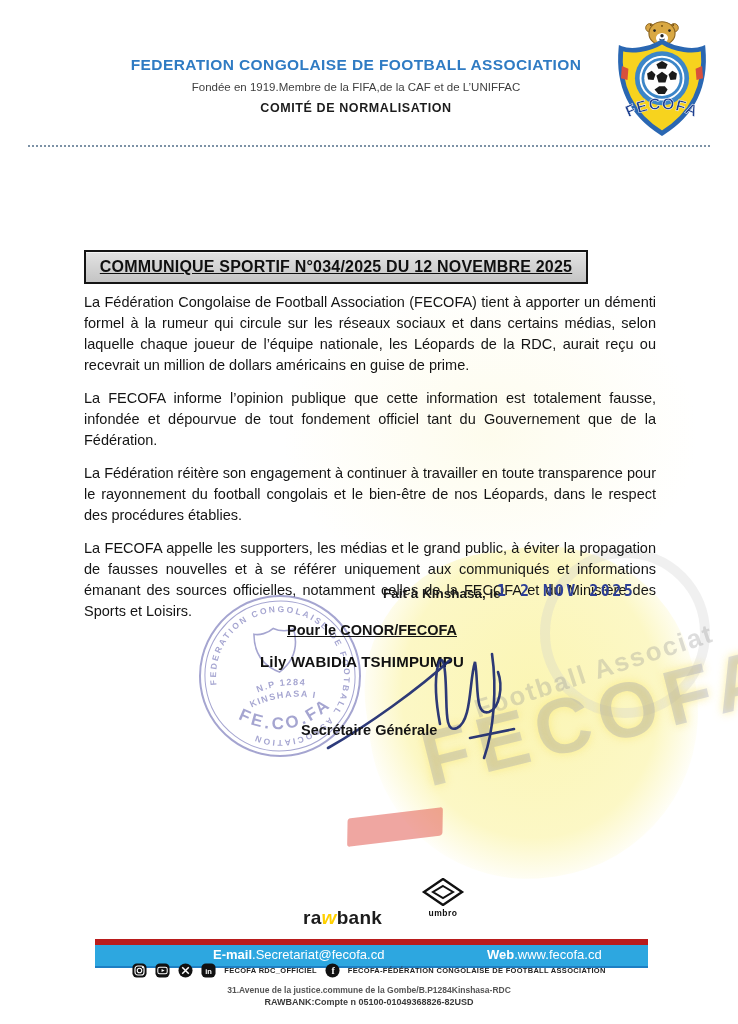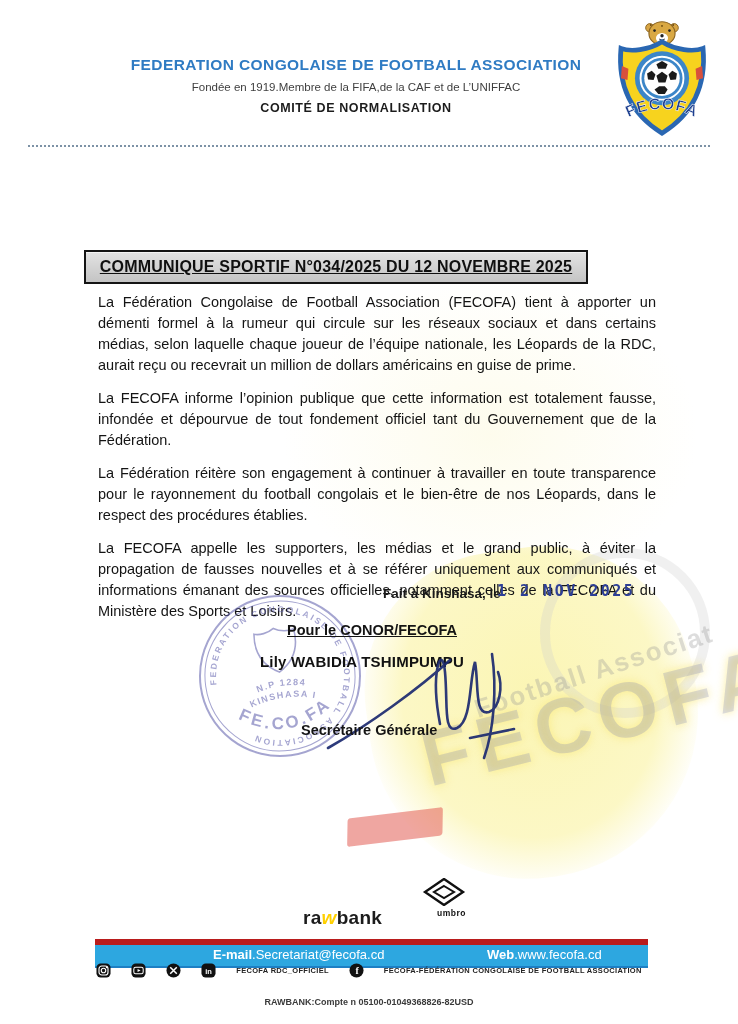--- a/index.html
+++ b/index.html
@@ -47,51 +47,51 @@
   .title-box{
     position:absolute;left:84px;top:250px;width:504px;box-sizing:border-box;
     border:2px solid #141414;background:linear-gradient(#e3e3e3,#c4c4c4);
     padding:6px 4px;text-align:center;
     box-shadow:inset 0 1px 0 rgba(255,255,255,.6);
   }
   .title-box span{font-size:16px;font-weight:bold;color:#101010;text-decoration:underline;letter-spacing:.2px;}
   
   .body-text{position:absolute;left:84px;top:292px;width:572px;}
   .body-text p{
-    margin:0 0 12px 14px;font-size:14.5px;line-height:1.45;color:#141414;
+    margin:0 0 12px 0;font-size:14.5px;line-height:1.45;color:#141414;
     text-align:justify;
   }
   
   .fait{position:absolute;left:383px;top:586px;font-size:13.5px;font-weight:bold;color:#1a1a1a;}
   .date-stamp{
     position:absolute;left:497px;top:582px;
     font-family:"DejaVu Sans Mono",monospace;font-weight:bold;font-size:15px;
     color:#2d3f96;letter-spacing:2.5px;white-space:nowrap;
   }
   .pour{position:absolute;left:287px;top:622px;font-size:14.5px;font-weight:bold;color:#141414;text-decoration:underline;}
   .signatory{position:absolute;left:260px;top:653px;font-size:15px;font-weight:bold;color:#121212;letter-spacing:.2px;}
   .sec-title{position:absolute;left:301px;top:722px;font-size:14.5px;font-weight:bold;color:#141414;}
   .stamp{position:absolute;left:194px;top:590px;width:172px;height:172px;opacity:.55;transform:rotate(-8deg);}
   .signature{position:absolute;left:322px;top:626px;width:210px;height:150px;}
   
   .rawbank{position:absolute;left:303px;top:907px;font-size:19px;font-weight:bold;color:#1c1c1c;letter-spacing:.3px;}
   .rawbank .w{color:#ffd000;font-style:italic;}
-  .umbro{position:absolute;left:420px;top:878px;width:46px;height:40px;text-align:right;}
+  .umbro{position:absolute;left:420px;top:878px;width:46px;height:40px;text-align:center;}
   .umbro-word{font-size:8.5px;font-weight:bold;color:#111;letter-spacing:.5px;margin-top:-2px;}
   .contact-bar{
     position:absolute;left:95px;top:939px;width:553px;height:21px;
     background:#2da7e0;border-top:6px solid #b91c1c;border-bottom:2px solid #1d7fc4;
     box-sizing:content-box;
   }
   .contact-bar .em{position:absolute;left:118px;top:2px;font-size:13px;color:#fff;}
   .contact-bar .wb{position:absolute;left:392px;top:2px;font-size:13px;color:#fff;}
   .contact-bar b{font-weight:bold;}
   .social-row{
     position:absolute;left:0;top:963px;width:738px;display:flex;align-items:center;
-    justify-content:center;gap:20px;
+    justify-content:center;gap:8px;
   }
   .sicon{width:15px;height:15px;flex:0 0 auto;}
   .handle{font-size:7.5px;font-weight:bold;color:#222;letter-spacing:.3px;margin:0 0;}
   .address{position:absolute;left:0;top:985px;width:738px;text-align:center;font-size:8.5px;font-weight:bold;color:#555;}
   .bank{position:absolute;left:0;top:997px;width:738px;text-align:center;font-size:9px;font-weight:bold;color:#3a3a3a;}
 </style>
 </head>
 <body>
 
 <div class="page">
@@ -234,15 +234,16 @@
       <text x="8" y="11.5" text-anchor="middle" font-size="8" font-weight="bold" fill="#fff" font-family="Liberation Sans,sans-serif">in</text>
     </svg>
     <span class="handle">FECOFA RDC_OFFICIEL</span>
     <svg class="sicon" viewBox="0 0 16 16">
       <circle cx="8" cy="8" r="7.5" fill="#111"></circle>
       <text x="8.6" y="12.2" text-anchor="middle" font-size="10.5" font-weight="bold" fill="#fff" font-family="Liberation Serif,serif">f</text>
     </svg>
     <span class="handle">FECOFA-FÉDÉRATION CONGOLAISE DE FOOTBALL ASSOCIATION</span>
   </div>
 
+  <div class="address">31.Avenue de la justice.commune de la Gombe/B.P1284Kinshasa-RDC</div>
   <div class="bank">RAWBANK:Compte n 05100-01049368826-82USD</div>
 
 </div>
 
 </body></html>

